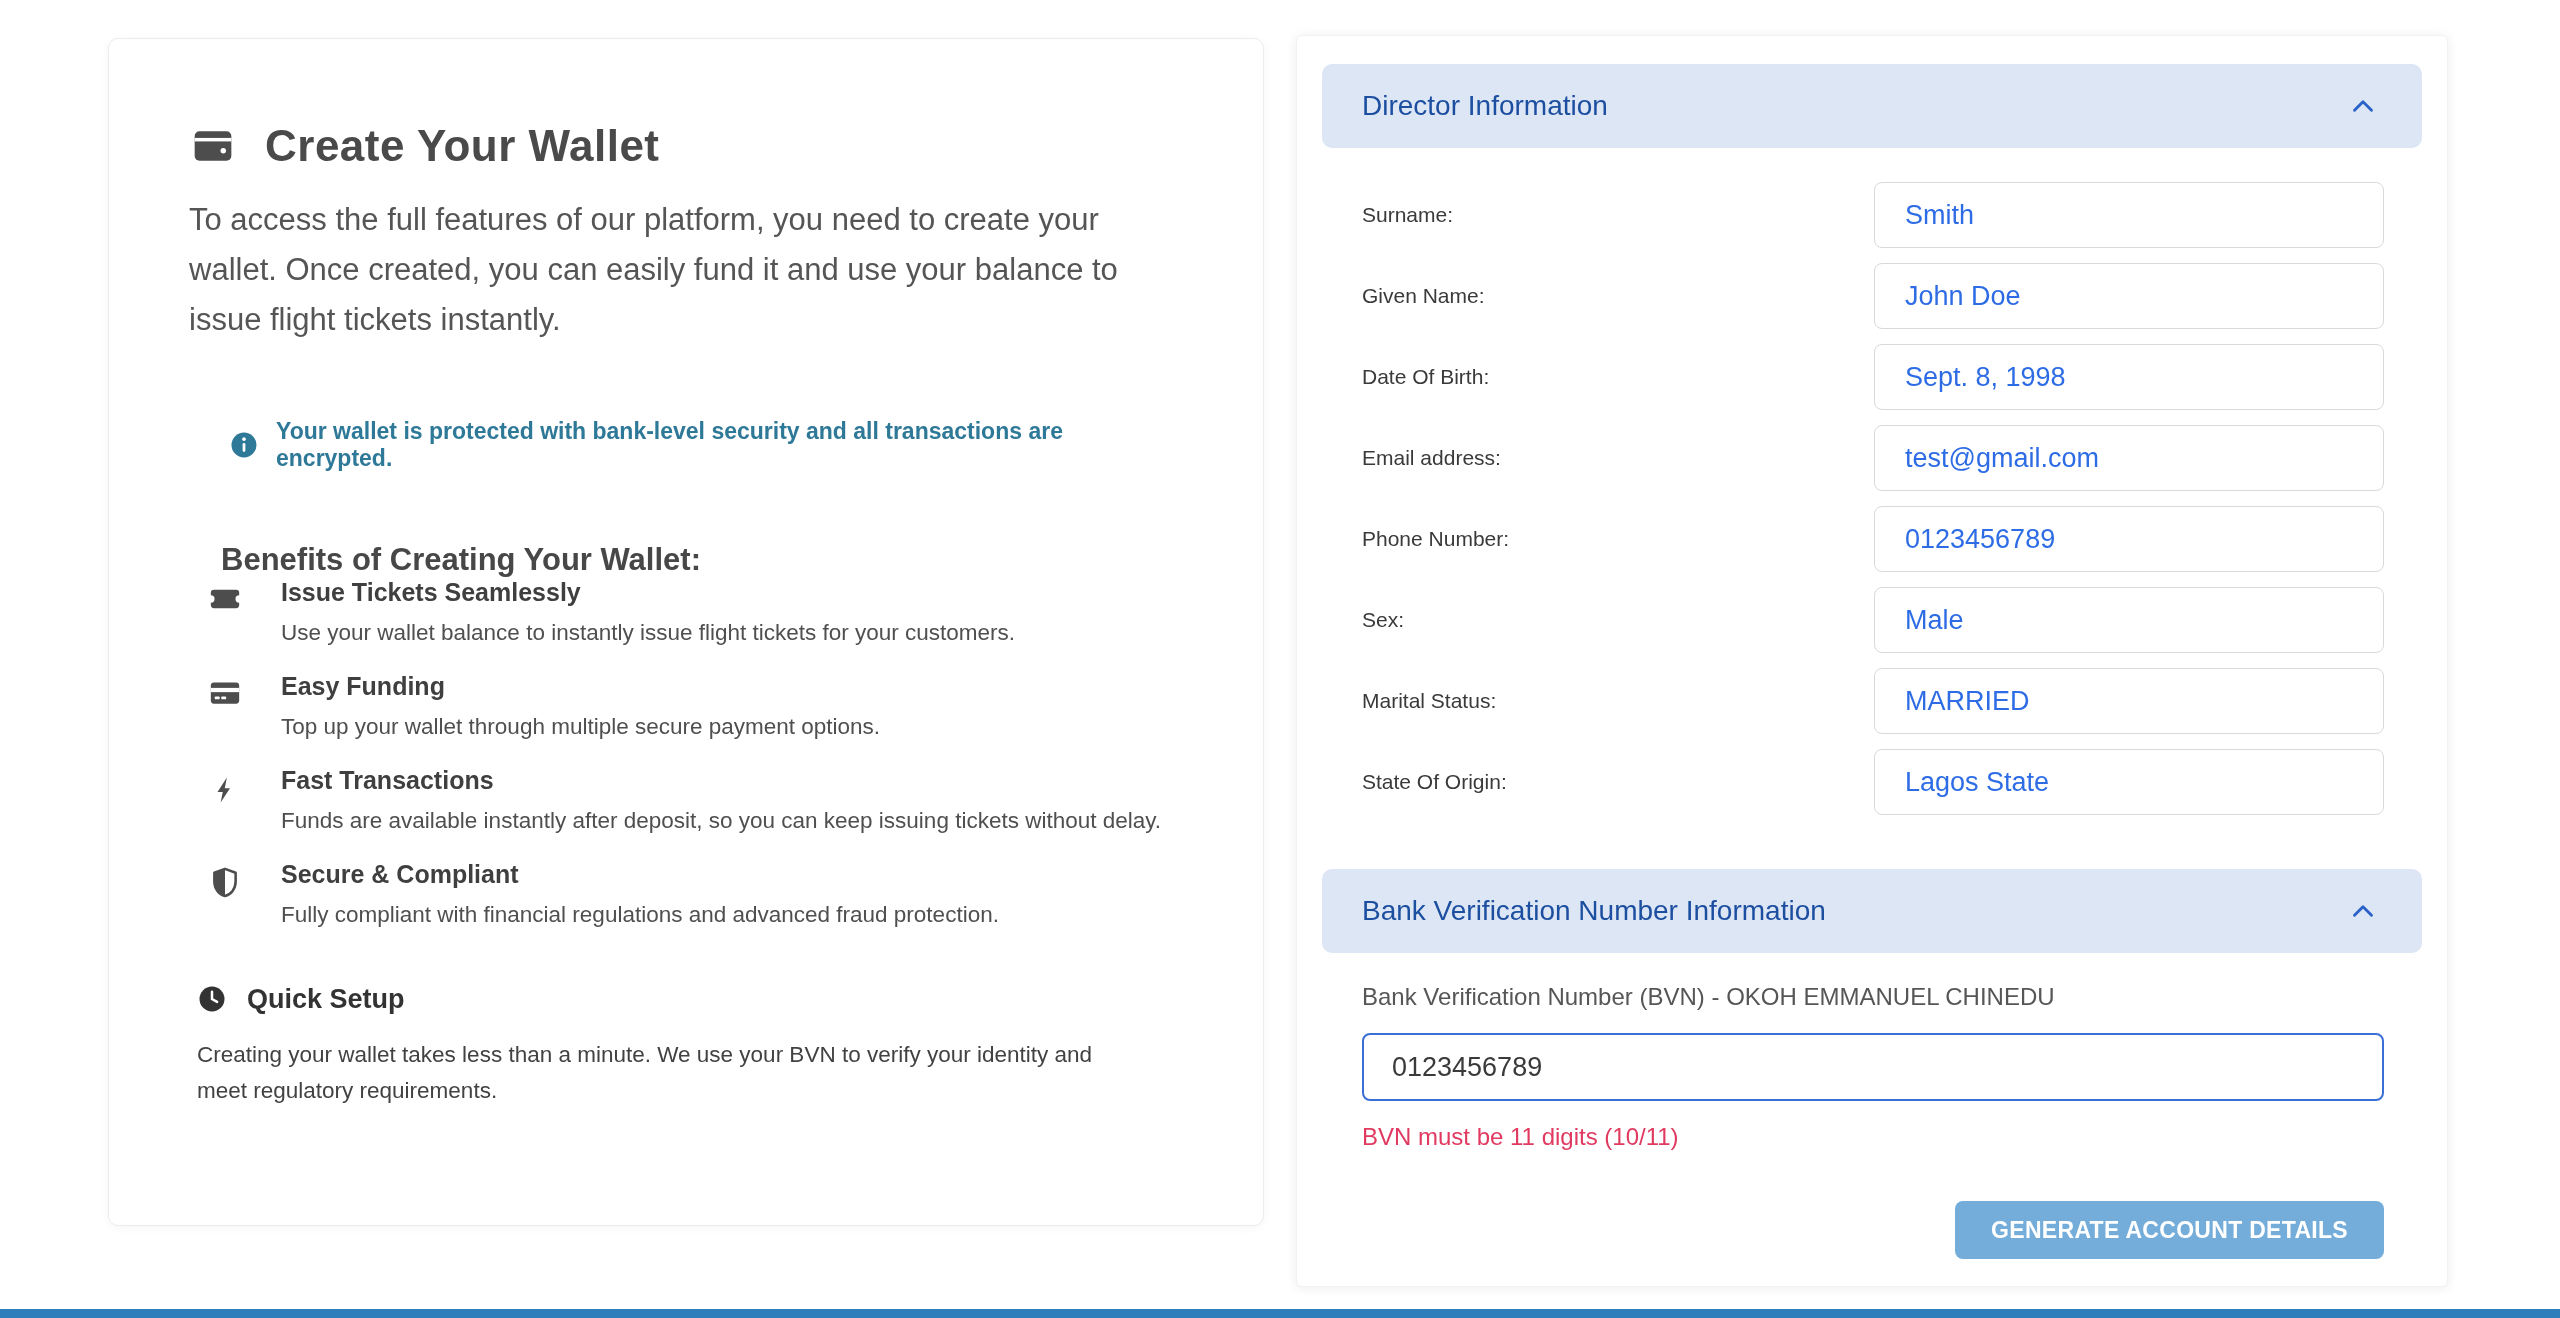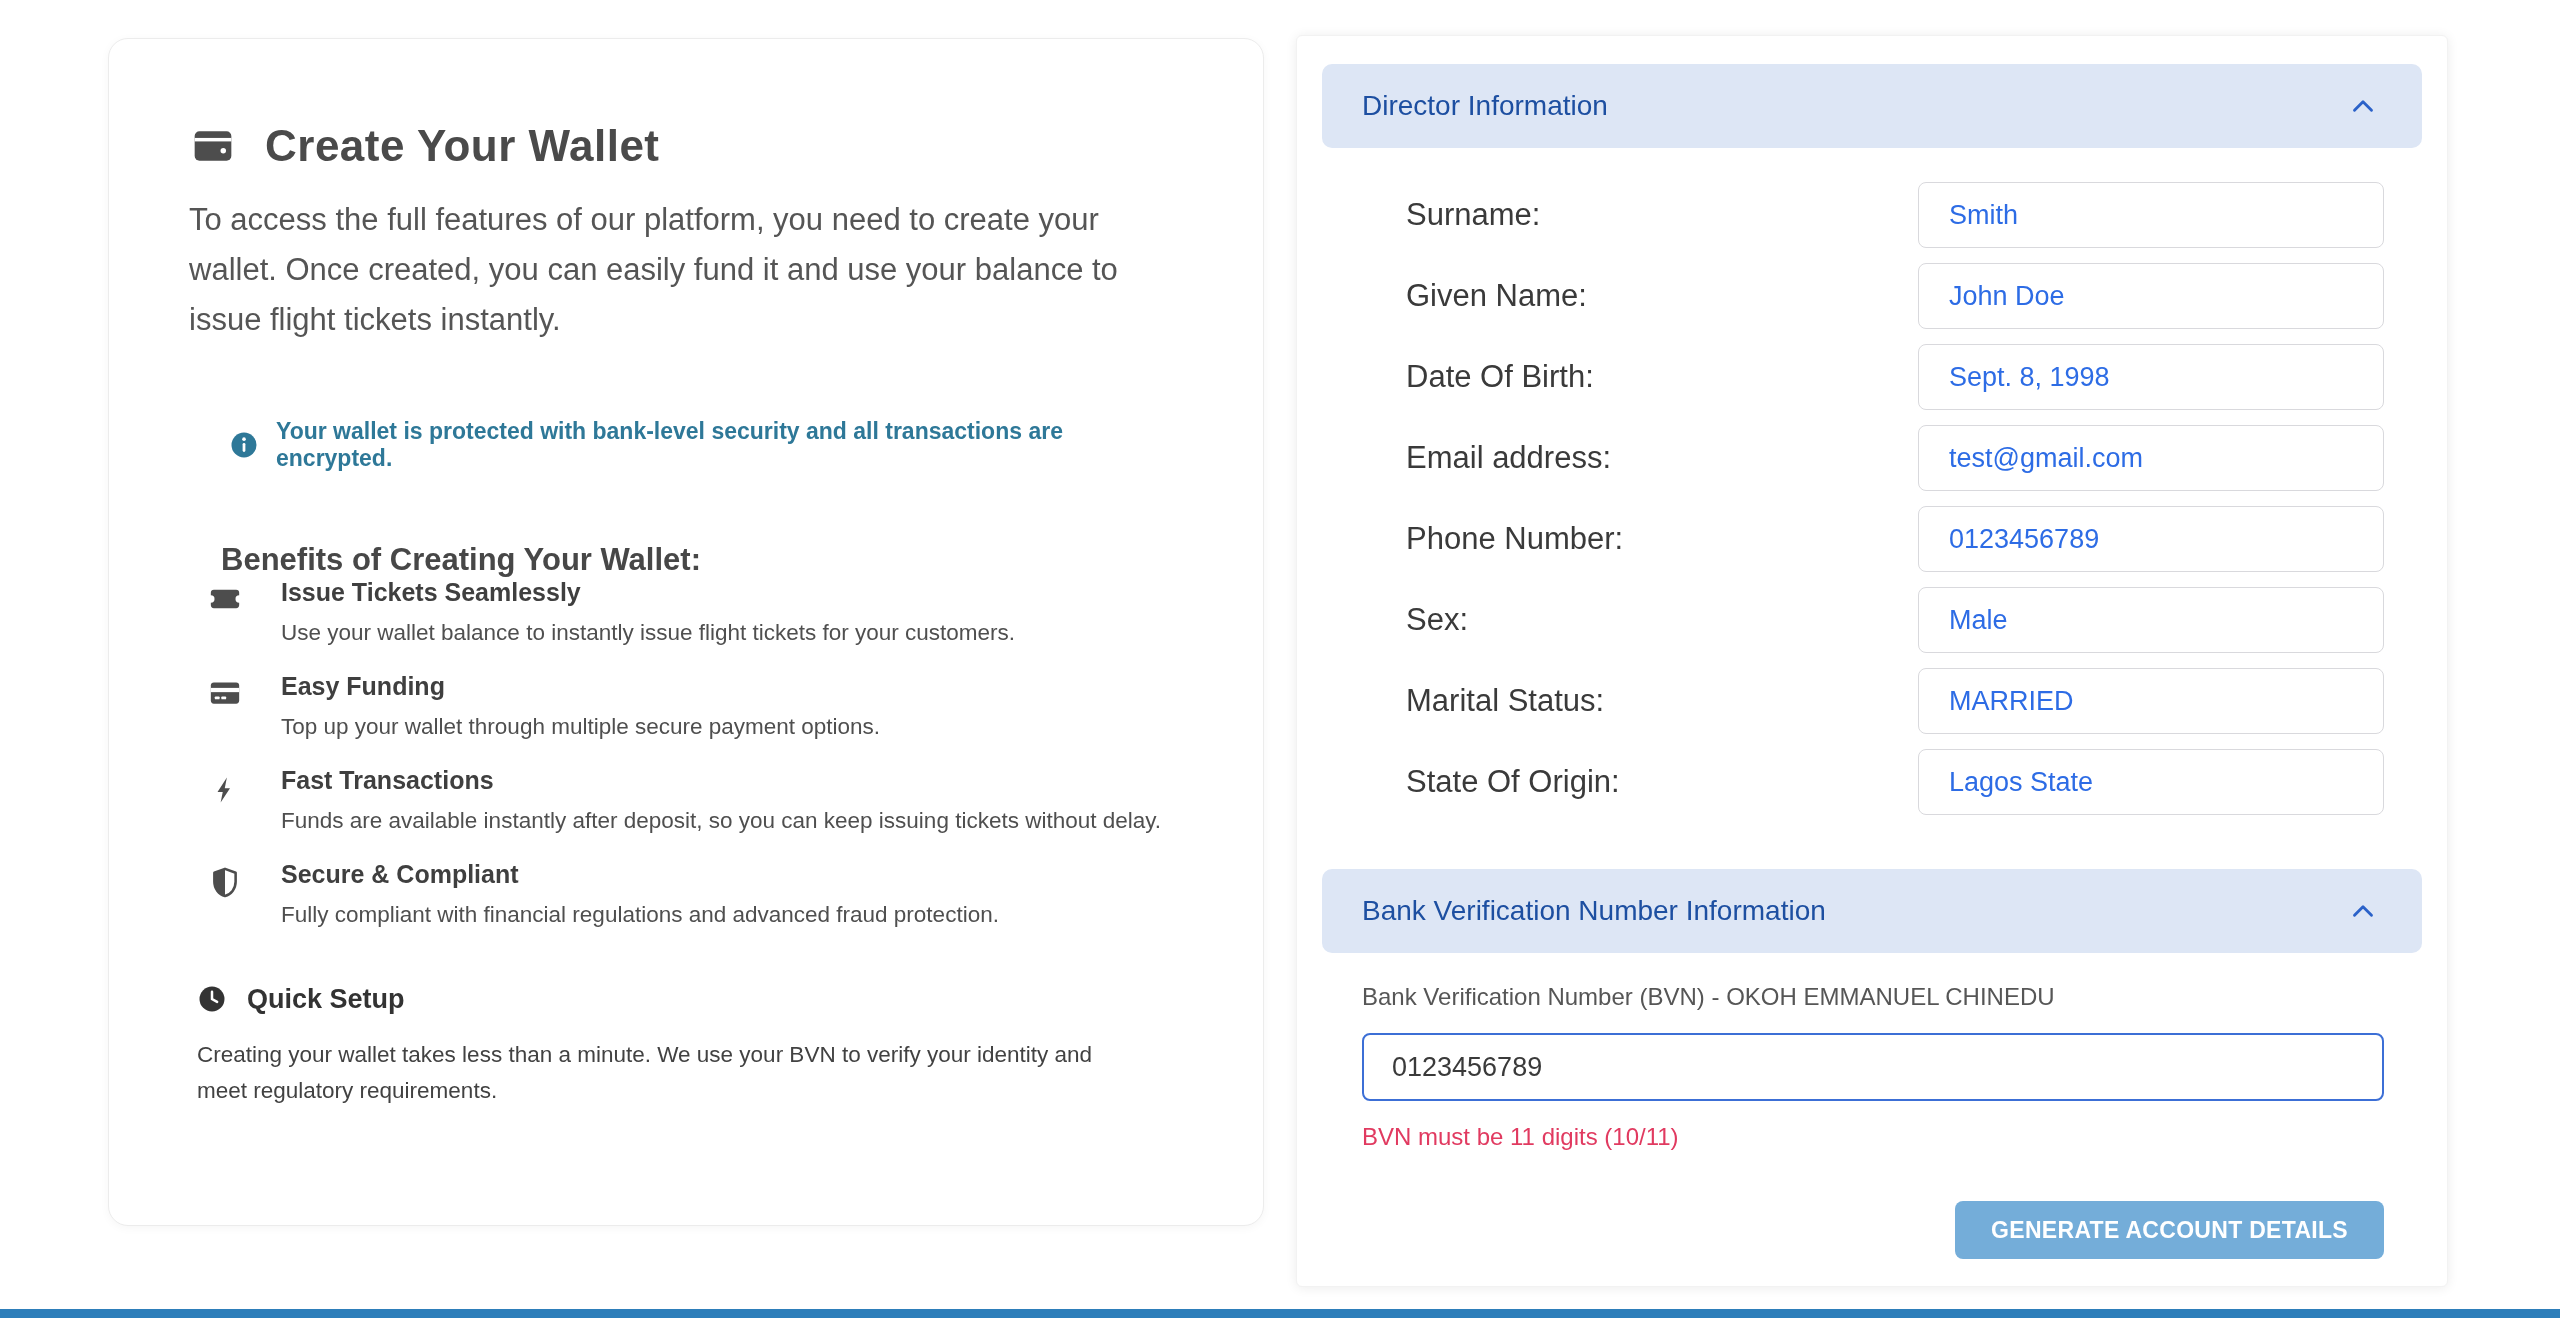--- a/index.html
+++ b/index.html
@@ -23,21 +23,21 @@
     font-family:"Liberation Sans", sans-serif;
     color:var(--ink);
   }
   .card{position:absolute;background:#fff;}
   .icon{display:inline-flex;align-items:center;justify-content:center;flex:0 0 auto;}
   .icon svg{display:block;}
 
   
   .left-card{
     left:108px;top:38px;width:1156px;height:1188px;
-    border:1px solid #ececec;border-radius:20px;
+    border:1px solid #ececec;border-radius:10px;
     box-shadow:0 2px 10px rgba(0,0,0,0.04);
     padding:82px 80px 0 80px;
   }
   .wallet-header{display:flex;align-items:center;gap:28px;}
   .wallet-header .icon{width:48px;height:44px;color:#4d4d4d;}
   .wallet-header h1{font-size:44px;font-weight:bold;color:var(--ink);letter-spacing:0.5px;}
   .intro{
     margin-top:24px;font-size:31px;line-height:1.62;color:var(--ink-soft);
     width:950px;
   }
@@ -70,21 +70,21 @@
     height:84px;background:var(--acc-bg);border-radius:10px;
     display:flex;align-items:center;justify-content:space-between;
     padding:0 42px 0 40px;cursor:pointer;
   }
   .acc-header .acc-title{font-size:28px;color:var(--acc-text);}
   .acc-header .chev{width:34px;height:34px;color:#2b62c9;}
   .acc-header.second{margin-top:54px;}
 
   .form{margin-top:34px;padding:0 38px 0 40px;display:flex;flex-direction:column;gap:15px;}
   .form-row{display:flex;align-items:center;}
-  .f-label{width:512px;font-size:31px;color:#3a3a3a;margin-left:44px;}
+  .f-label{width:512px;font-size:21px;color:#3a3a3a;}
   .f-input{
     flex:1;height:66px;border:1px solid var(--field-border);border-radius:8px;
     padding:0 30px;font-size:27px;color:var(--value-blue);
     font-family:"Liberation Sans", sans-serif;background:#fff;outline:none;
   }
 
   .bvn-block{margin-top:30px;padding:0 38px 0 40px;}
   .bvn-label{font-size:24px;color:#565656;}
   .bvn-input{
     margin-top:22px;width:100%;height:68px;

